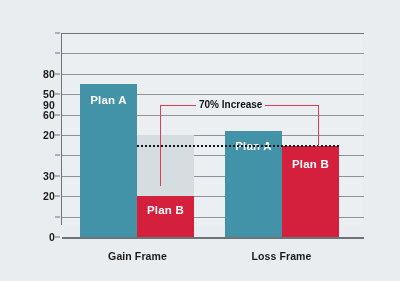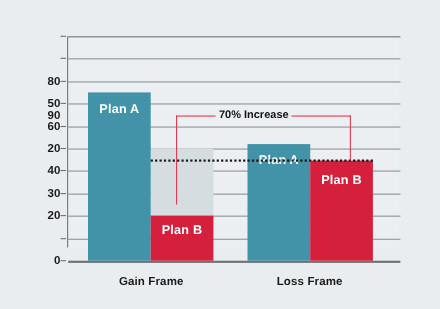--- a/index.html
+++ b/index.html
@@ -171,21 +171,20 @@
 
     <div id="dotted-ref" style="left:75px; width:202px; top:112px;"></div>
   </div>
 
   <div id="y-axis">
     <div class="ytick" style="top:36px;margin-top:36px;">90</div>
     <div class="ytick" style="top:40.8px;">80</div>
     <div class="ytick" style="top:61.2px;">50</div>
     <div class="ytick" style="top:81.6px;">60</div>
     <div class="ytick" style="top:102px;">20</div>
-    <div class="ytick" style="top:122.4px;">40</div>
     <div class="ytick" style="top:142.8px;">30</div>
     <div class="ytick" style="top:163.2px;">20</div>
     <div class="ytick" style="top:204px;">0</div>
 
     <div class="ytick-mark" style="top:0px;"></div>
     <div class="ytick-mark" style="top:20.4px;"></div>
     <div class="ytick-mark" style="top:40.8px;"></div>
     <div class="ytick-mark" style="top:61.2px;"></div>
     <div class="ytick-mark" style="top:81.6px;"></div>
     <div class="ytick-mark" style="top:102px;"></div>

